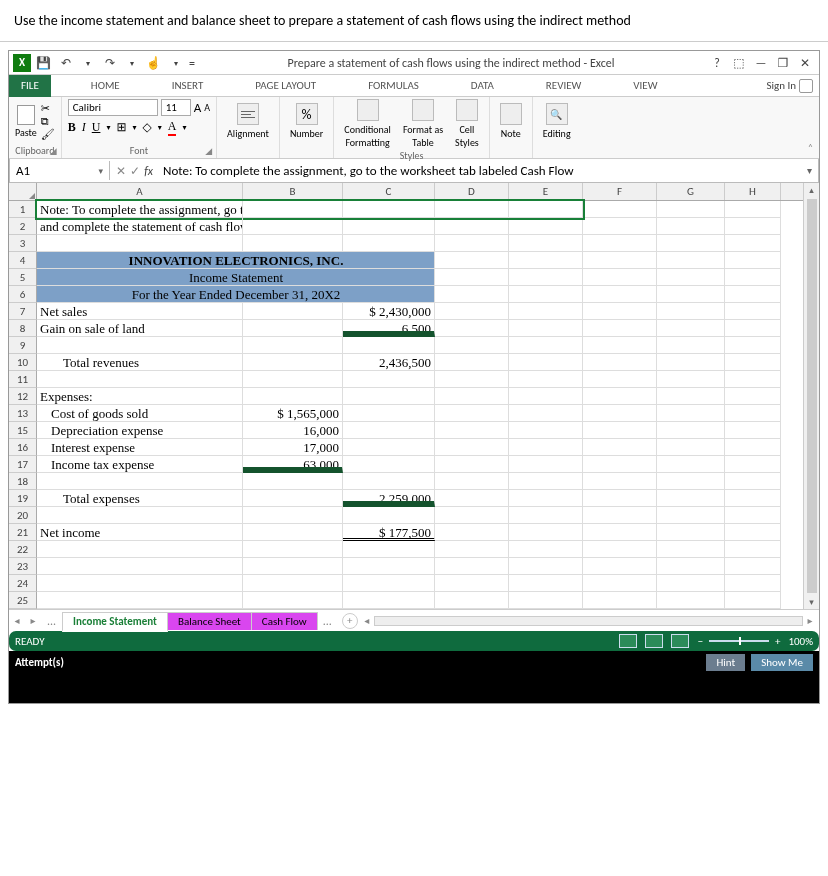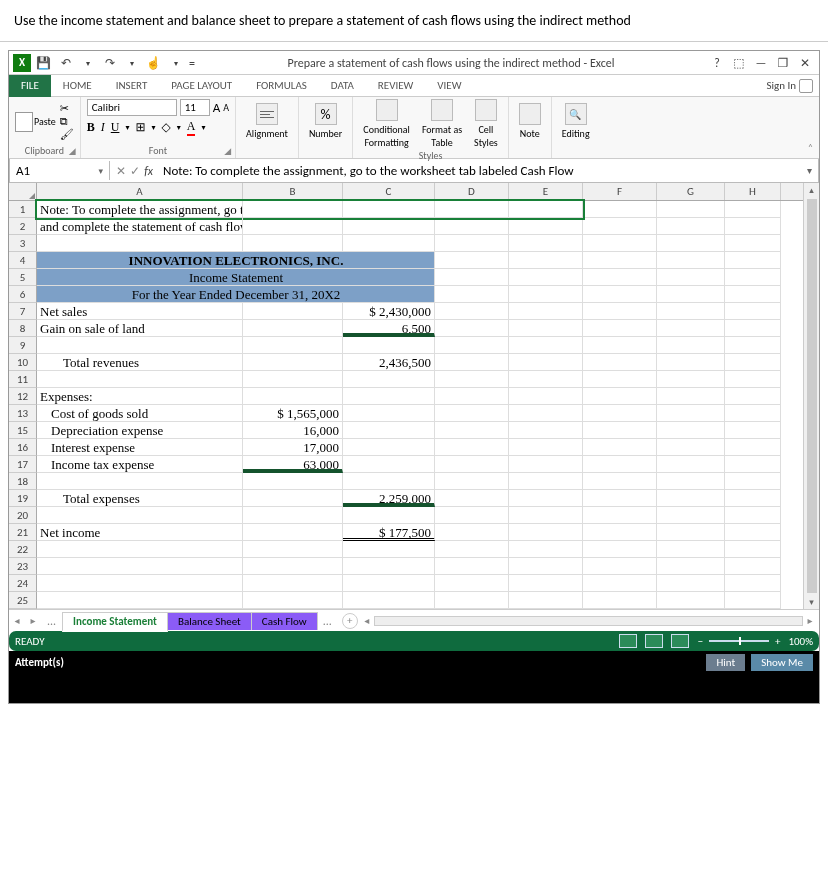--- a/index.html
+++ b/index.html
@@ -6,31 +6,31 @@
   body { font-family: "Segoe UI", Calibri, Arial, sans-serif; font-size: 12px; background: #fff; color: #000; width: 828px; }
   .question { padding: 12px 14px; font-size: 14px; border-bottom: 1px solid #ccc;}
   .excel-window { border: 1px solid #999; margin: 8px; }
   .title-bar { display: flex; align-items: center; background: #fff; border-bottom: 1px solid #ccc; height: 24px; padding: 0 4px; }
   .title-bar .qat { display: flex; align-items: center; gap: 4px; }
   .title-bar .qat-item { width: 18px; height: 18px; display: flex; align-items: center; justify-content: center; font-size: 12px; color: #444; }
   .title-bar .xl-logo { background: #107c10; color: #fff; font-weight: bold; font-size: 11px; width: 18px; height: 18px; }
   .title-bar .title-text { flex: 1; text-align: center; color: #444; font-size: 12px; }
   .title-bar .win-controls { display: flex; gap: 2px; }
   .title-bar .win-controls span { width: 20px; text-align: center; font-size: 12px; color: #444;}
-  .ribbon-tabs { display: flex; align-items: center; background: #fff; border-bottom: 1px solid #ccc; height: 22px; }
+  .ribbon-tabs { display: flex; align-items: center; background: #fff; border-bottom: 1px solid #ccc; height: 22px; gap: 28px; }
   .ribbon-tab { padding: 0 12px; font-size: 11px; text-transform: uppercase; color: #555; line-height: 22px; }
   .ribbon-tab.active { background: #217346; color: #fff; }
   .ribbon-tabs .spacer { flex: 1; }
   .sign-in { font-size: 11px; padding: 0 6px; color: #444; display: flex; align-items: center; gap: 3px;}
   .sign-in .person { width: 14px; height: 14px; border: 1px solid #999; border-radius: 2px; display:inline-block;}
   .ribbon { display: flex; background: #f8f8f8; border-bottom: 1px solid #ccc; height: 62px; position: relative; }
   .ribbon-group { display: flex; flex-direction: column; border-right: 1px solid #ddd; padding: 2px 6px 0 6px; align-items: center; }
   .ribbon-group .body { flex: 1; display: flex; align-items: center; gap: 4px; }
   .ribbon-group .label { font-size: 10px; color: #666; text-align: center; height: 14px; }
-  .paste-col { display: flex; flex-direction: row; align-items: center; gap: 1px; font-size:10px;}
+  .paste-col { display: flex; flex-direction: column; align-items: center; gap: 1px; font-size:10px;}
   .paste-col .clip { width:18px; height:20px; border:1px solid #999; background:#fff;}
   .small-btn-col { display:flex; flex-direction:column; gap:1px; font-size:11px;}
   .small-btn-col span { line-height:12px;}
   .font-box { border:1px solid #aaa; background:#fff; padding:1px 4px; font-size:11px; }
   .big-btn { display:flex; flex-direction:column; align-items:center; font-size:10px; gap:2px; padding:0 4px; text-align:center;}
   .big-btn .ico { width:22px; height:22px; border:1px solid #bbb; background:#eee;}
   .chevron { position:absolute; right:4px; bottom:2px; font-size:9px; color:#888;}
   .name-bar { display:flex; align-items:center; border:1px solid #bbb; border-top:none; height:24px; }
   .name-box { border-right:1px solid #bbb; padding:2px 6px; width:100px; font-family:Calibri, sans-serif; font-size:13px; display:flex; align-items:center; justify-content:space-between;}
   .name-box-dd { font-size:9px; color:#666;}
@@ -51,31 +51,31 @@
   .colA { width:206px; }
   .colB { width:100px; }
   .colC { width:92px; }
   .colD { width:74px; }
   .colE { width:74px; }
   .colF { width:74px; }
   .colG { width:68px; }
   .colH { width:56px; }
   .blueheader { background:#7da0c7; text-align:center; font-weight:bold; }
   .right { text-align:right; }
-  .bb-thin { border-bottom:4px solid #14532d;}
+  .bb-thin { border-bottom:6px solid #14532d;}
   .bb-double { border-bottom:3px double #000;}
   .active-cell-overlay { outline:2px solid #188038; outline-offset:-1px;}
   .overflow-text { position:relative; }
   .overflow-text span{ position:absolute; left:3px; top:0; white-space:nowrap;}
   .vscroll { width:16px; border-left:1px solid #ccc; background:#f0f0f0; display:flex; flex-direction:column; align-items:center;}
   .vscroll .arrow{ font-size:9px; color:#666; height:14px; line-height:14px;}
   .vscroll .thumb{ width:10px; flex:1; background:#ccc; margin:2px 0;}
   .sheet-tabs { display:flex; align-items:center; border-top:1px solid #ccc; height:22px; background:#fff;}
   .sheet-tabs .navbtn{ width:16px; text-align:center; font-size:10px; color:#888;}
-  .sheet-tab { padding:2px 10px; border:1px solid #ccc; border-bottom:none; font-size:11px; background:#8b5cf6; margin-right:-1px; }
+  .sheet-tab { padding:2px 10px; border:1px solid #ccc; border-bottom:none; font-size:11px; background:#d946ef; margin-right:-1px; }
   .sheet-tab.active{ background:#fff; color:#1a7f37; font-weight:bold; border-bottom:2px solid #fff; position:relative; top:1px;}
   .sheet-tabs .dots{ padding:0 6px; color:#888;}
   .sheet-tabs .newtab{ width:16px; height:16px; border:1px solid #ccc; border-radius:50%; text-align:center; line-height:14px; font-size:11px; color:#888; margin-left:4px;}
   .sheet-tabs .hscroll { flex:1; display:flex; align-items:center; padding:0 2px;}
   .sheet-tabs .hscroll .track{flex:1;height:10px;background:#eee;border:1px solid #ccc;}
   .sheet-tabs .hscroll .arrow{width:14px;text-align:center;font-size:10px;color:#888;}
   .status-bar { display:flex; align-items:center; background:#0f6b3e; color:#fff; height:20px; font-size:11px; padding:0 6px;border-radius:7px;}
   .status-bar .right-side{ margin-left:auto; display:flex; align-items:center; gap:8px;}
   .view-btn{ width:18px; height:14px; border:1px solid #cde; background:#2b8b59;}
   .zoom-slider{ display:flex; align-items:center; gap:6px;}

